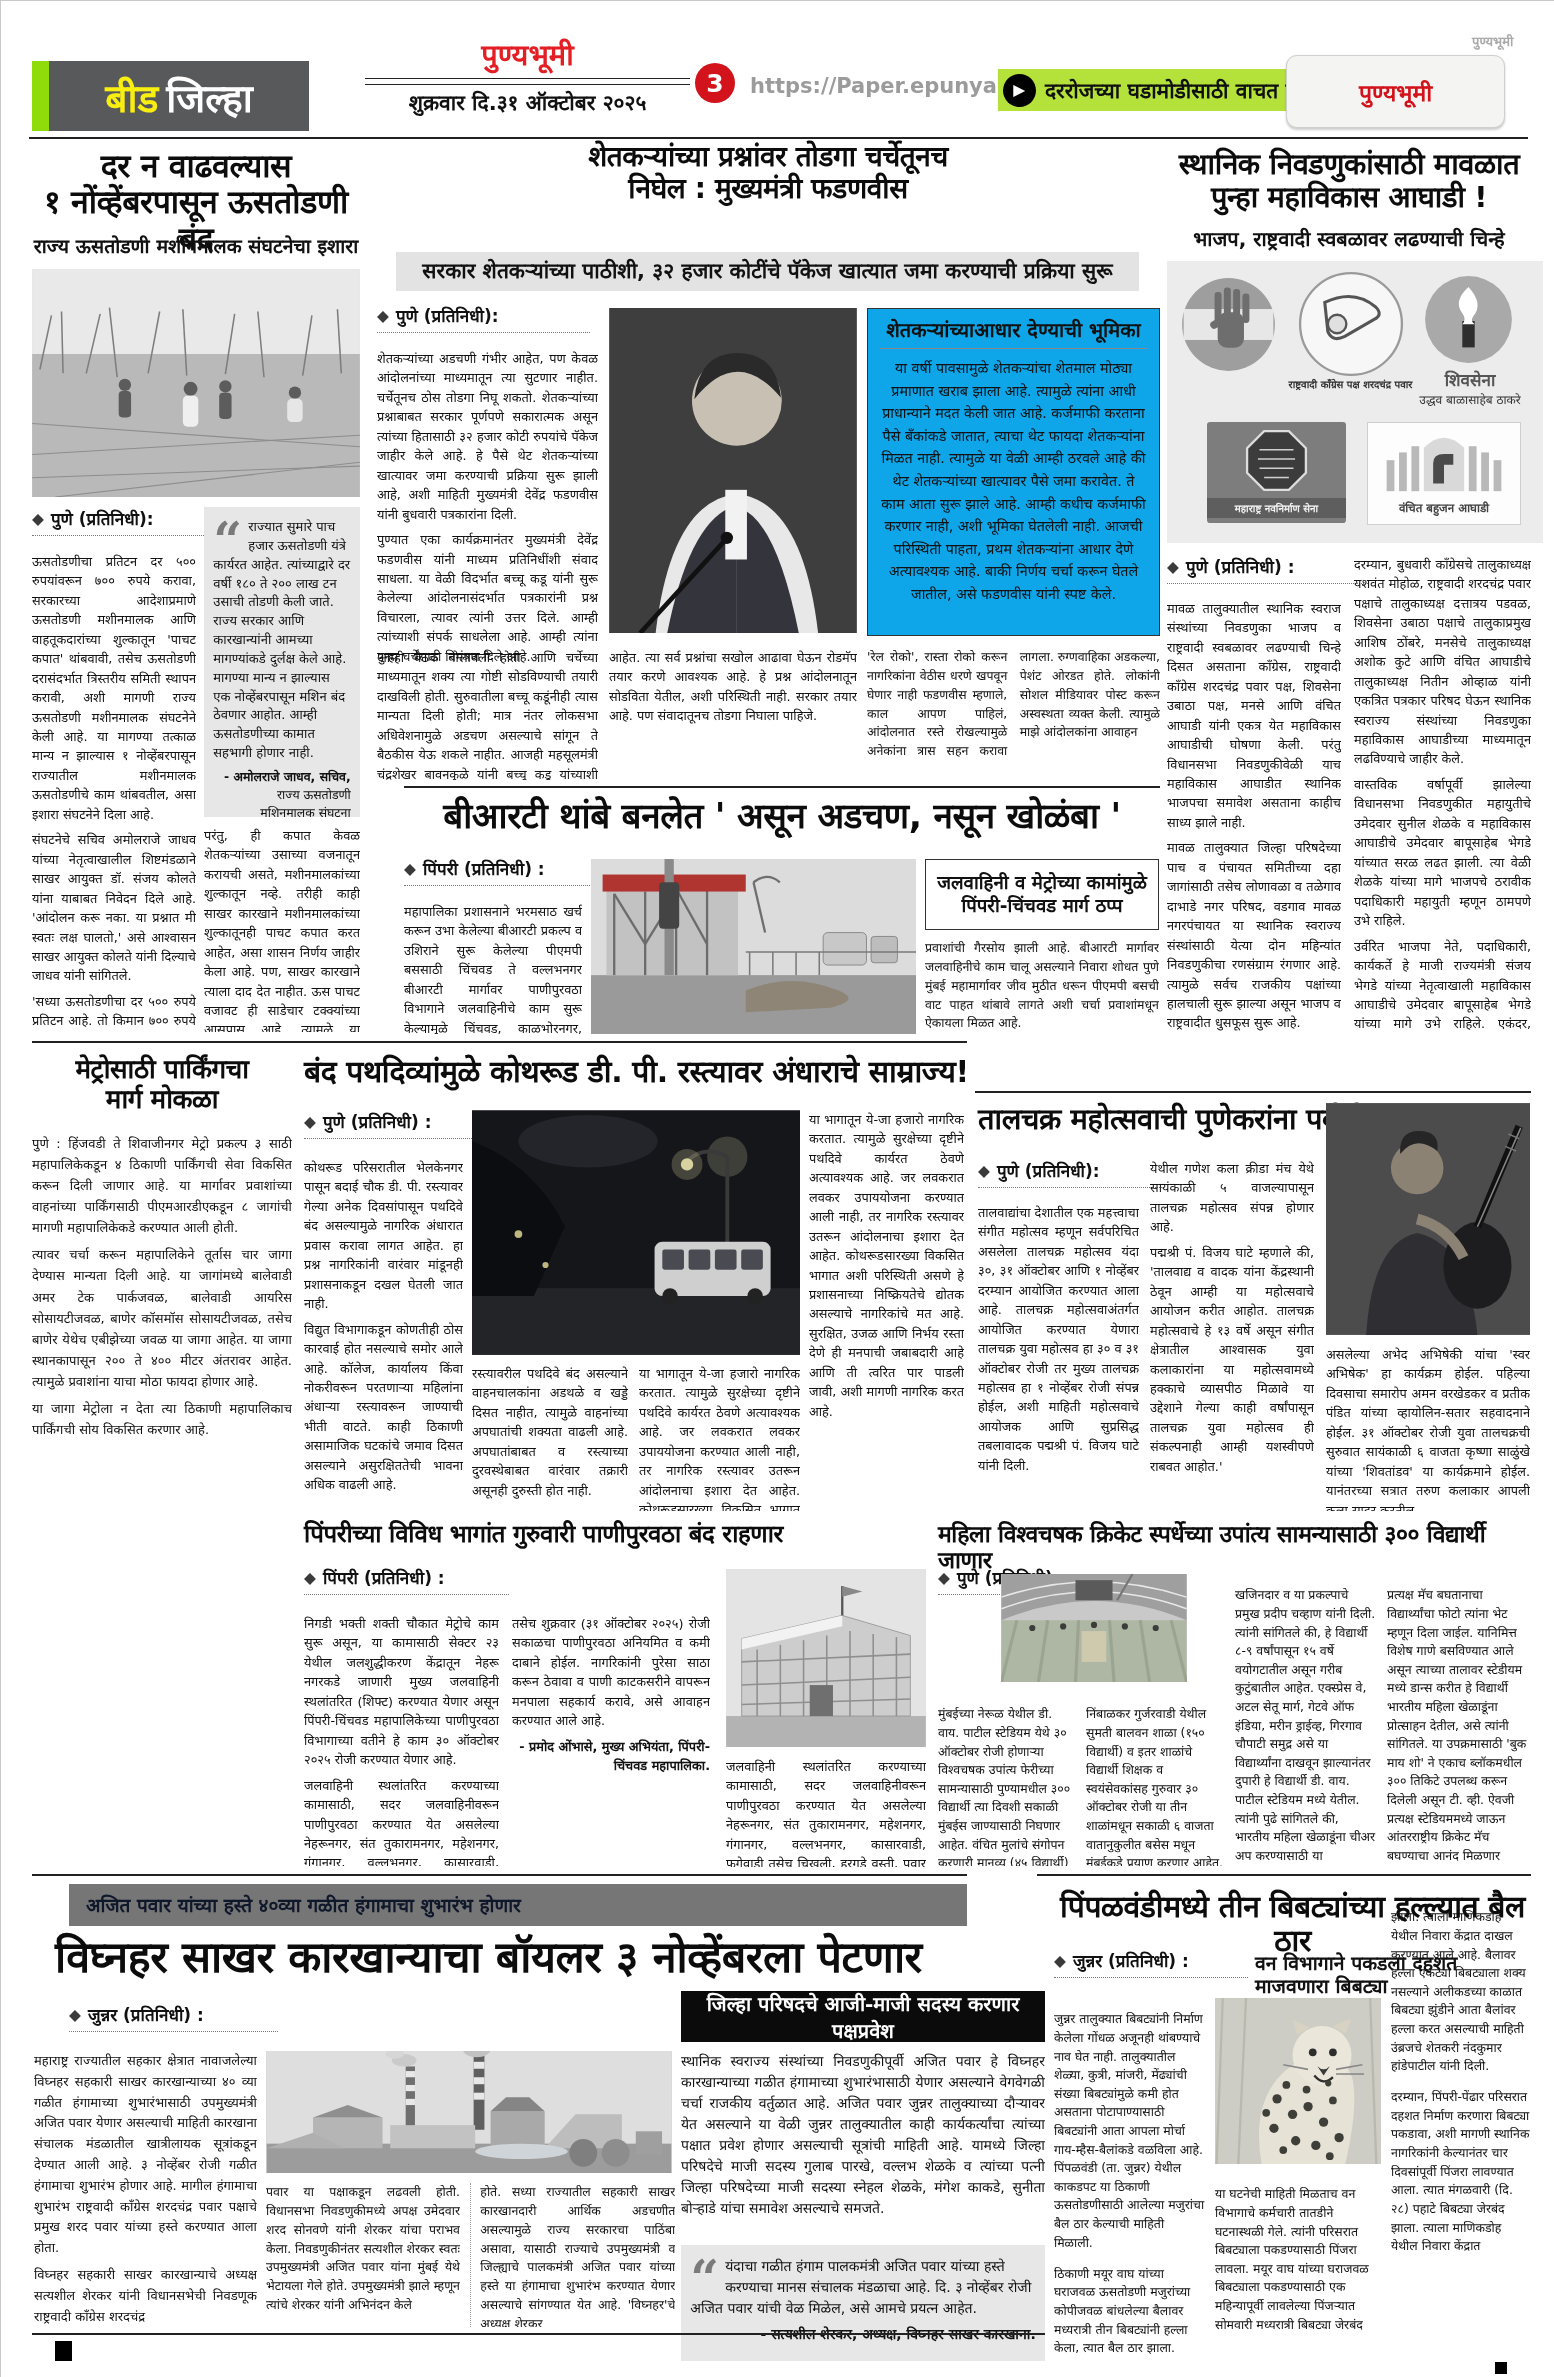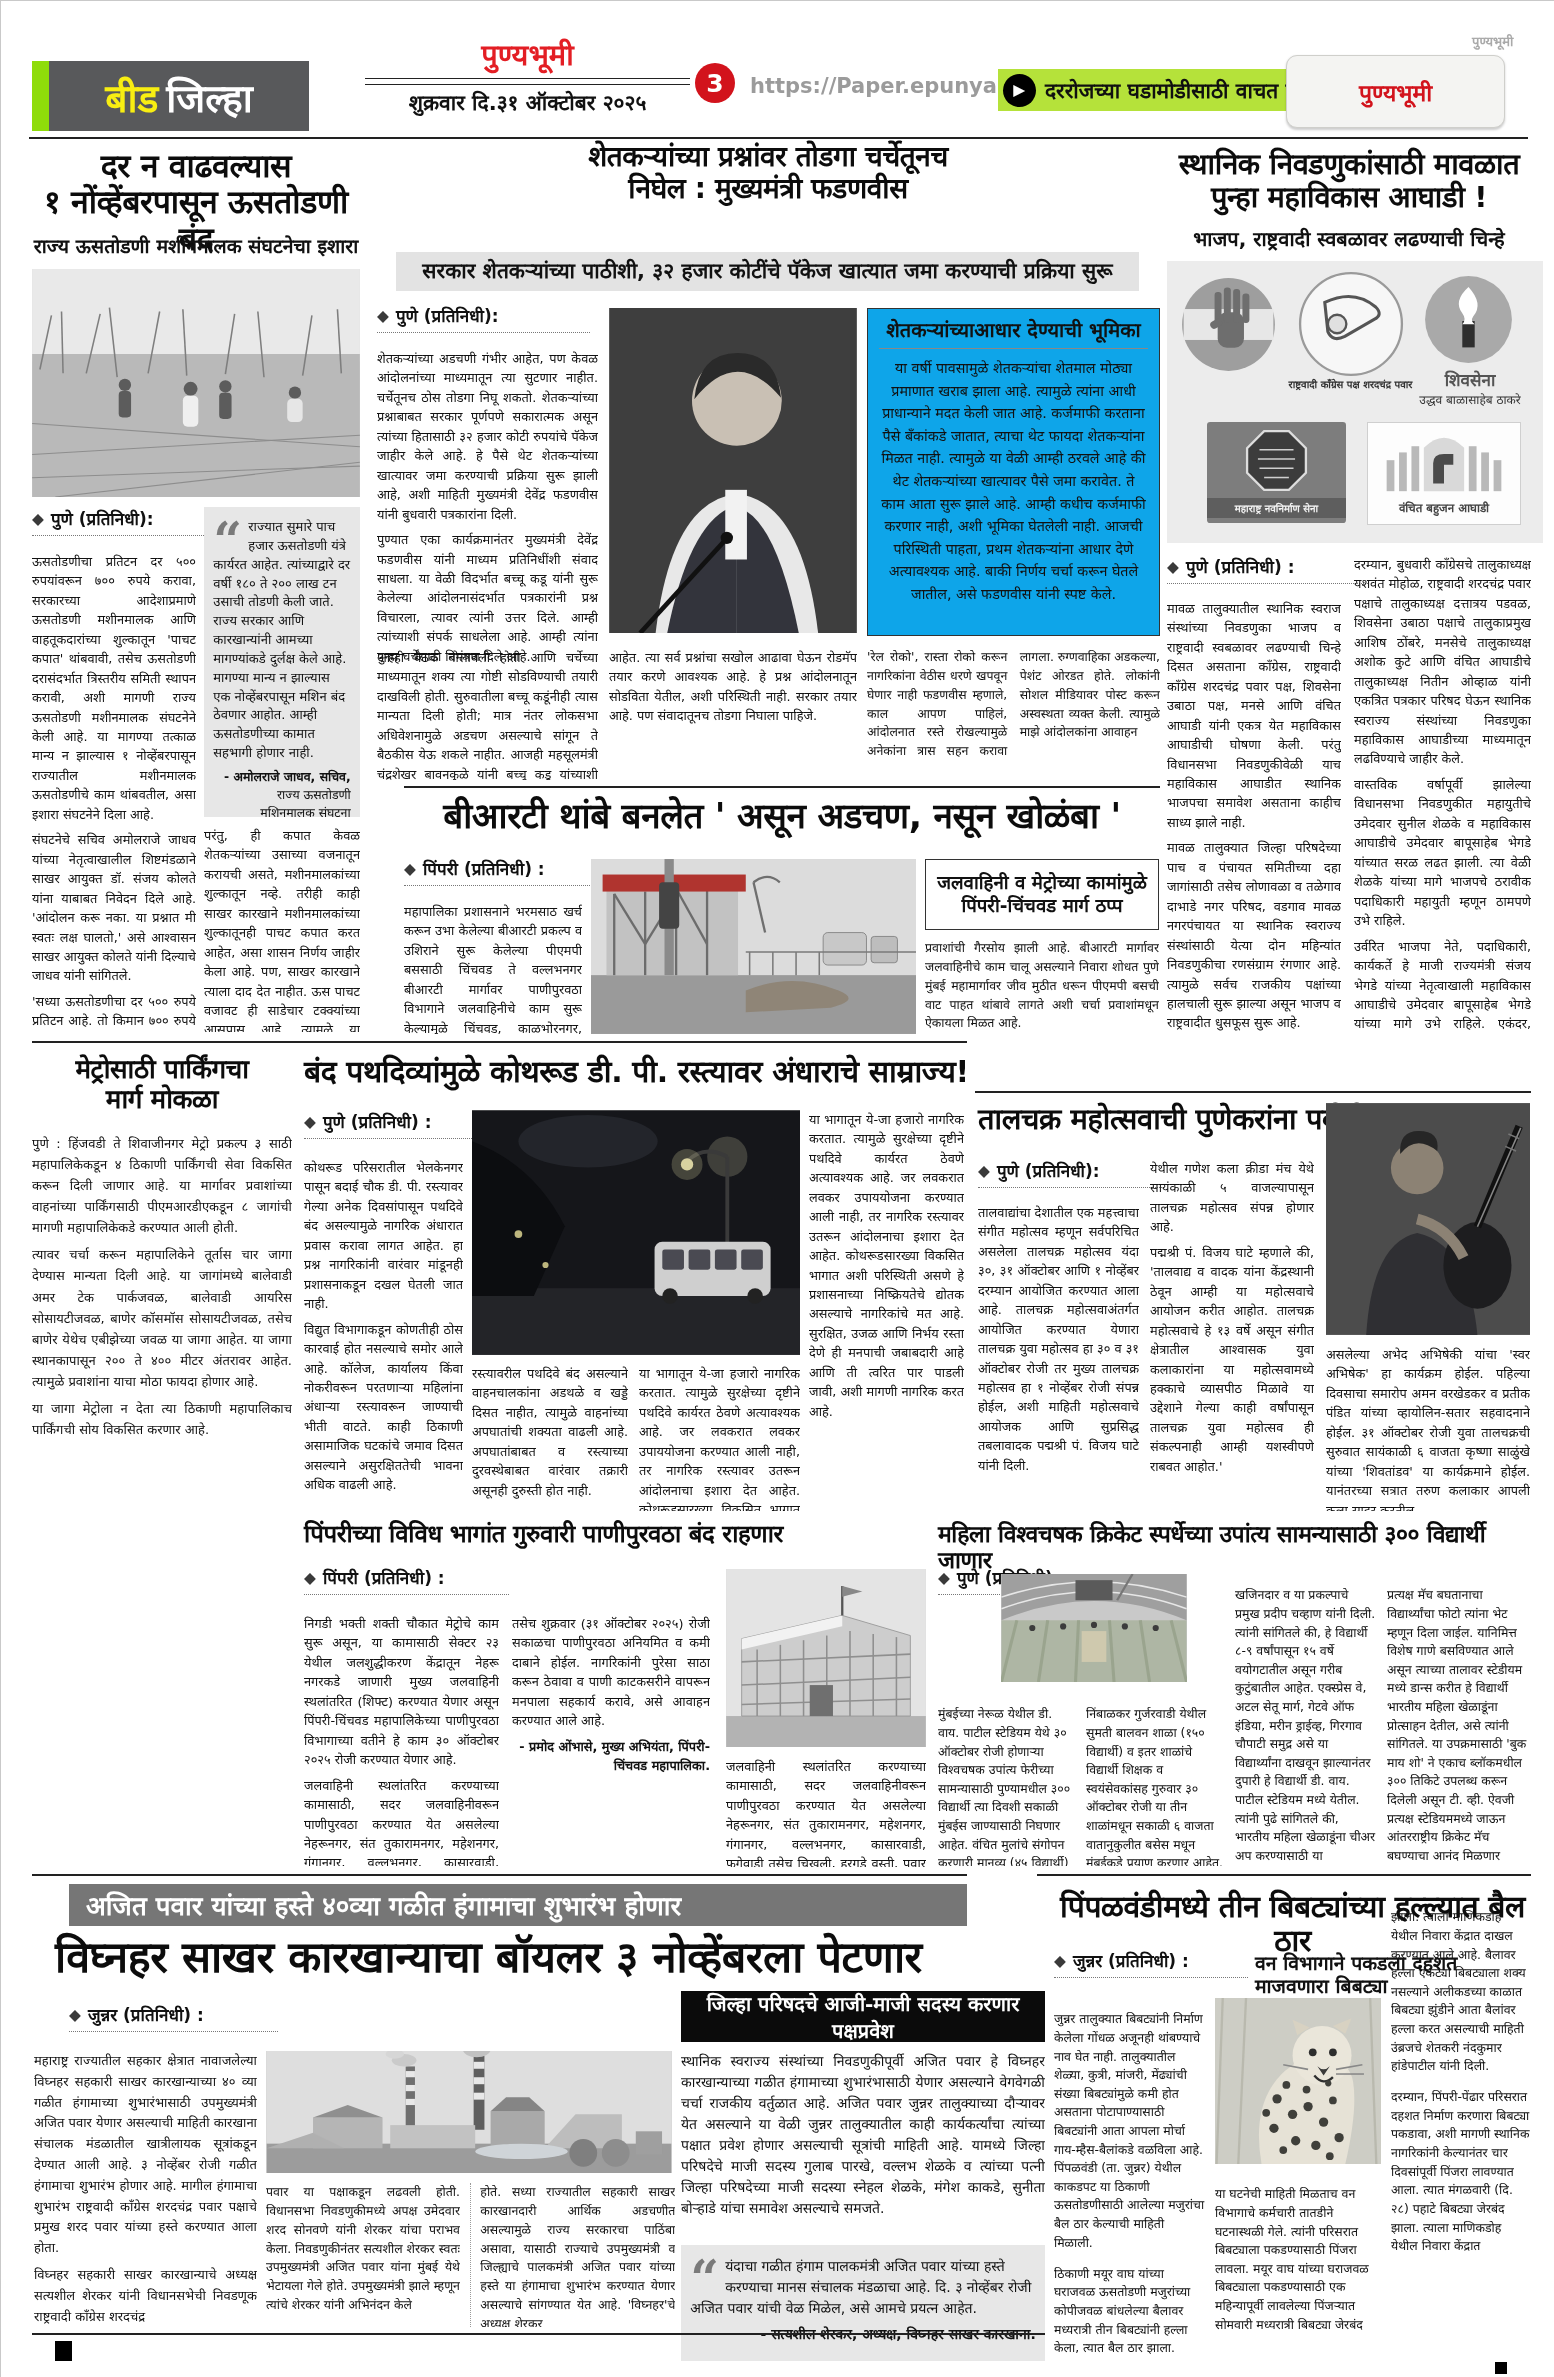--- a/index.html
+++ b/index.html
@@ -461,21 +461,21 @@
   <div class="abs bd2" style="left:1234px;top:1573px;width:141px;height:293px;">
     <p>खजिनदार व या प्रकल्पाचे प्रमुख प्रदीप चव्हाण यांनी दिली. त्यांनी सांगितले की, हे विद्यार्थी ८-९ वर्षांपासून १५ वर्षे वयोगटातील असून गरीब कुटुंबातील आहेत. एक्स्प्रेस वे, अटल सेतू मार्ग, गेटवे ऑफ इंडिया, मरीन ड्राईव्ह, गिरगाव चौपाटी समुद्र असे या विद्यार्थ्यांना दाखवून झाल्यानंतर दुपारी हे विद्यार्थी डी. वाय. पाटील स्टेडियम मध्ये येतील. त्यांनी पुढे सांगितले की, भारतीय महिला खेळाडूंना चीअर अप करण्यासाठी या विद्यार्थ्यांसमवेत ढोल-लेझीम व शंख-ध्वनी पथक देखील नेण्यात येणार आहे.</p>
   </div>
   <div class="abs bd2" style="left:1386px;top:1573px;width:144px;height:293px;">
     <p>प्रत्यक्ष मॅच बघतानाचा विद्यार्थ्यांचा फोटो त्यांना भेट म्हणून दिला जाईल. यानिमित्त विशेष गाणे बसविण्यात आले असून त्याच्या तालावर स्टेडीयम मध्ये डान्स करीत हे विद्यार्थी भारतीय महिला खेळाडूंना प्रोत्साहन देतील, असे त्यांनी सांगितले. या उपक्रमासाठी 'बुक माय शो' ने एकाच ब्लॉकमधील ३०० तिकिटे उपलब्ध करून दिलेली असून टी. व्ही. ऐवजी प्रत्यक्ष स्टेडियममध्ये जाऊन आंतरराष्ट्रीय क्रिकेट मॅच बघण्याचा आनंद मिळणार असल्यामुळे या विद्यार्थांमध्ये मोठा उत्साह निर्माण झाला आहे, असे शशांक वाघ आणि प्रदीप चव्हाण यांनी सांगितले.</p>
   </div>
 
   <div class="abs rule" style="left:31px;top:1873px;width:935px;height:1.5px;"></div>
   <div class="abs rule" style="left:1036px;top:1873px;width:494px;height:1.5px;"></div>
 
-  <div class="abs" style="left:68px;top:1883px;width:898px;height:42px;background:#767676;color:#ffffff;display:flex;align-items:center;padding-left:17px;box-sizing:border-box;font-size:26px;font-weight:bold;">अजित पवार यांच्या हस्ते ४०व्या गळीत हंगामाचा शुभारंभ होणार</div>
+  <div class="abs" style="left:68px;top:1883px;width:898px;height:42px;background:#767676;color:#0f172a;display:flex;align-items:center;padding-left:17px;box-sizing:border-box;font-size:19px;font-weight:bold;">अजित पवार यांच्या हस्ते ४०व्या गळीत हंगामाचा शुभारंभ होणार</div>
   <div class="abs hl" style="left:54px;top:1932px;width:912px;font-size:43px;text-align:left;">विघ्नहर साखर कारखान्याचा बॉयलर ३ नोव्हेंबरला पेटणार</div>
   <div class="abs byline" style="left:68px;top:2002px;width:209px;">
     <span class="dia">◆</span>
     <span>जुन्नर (प्रतिनिधी) :</span>
   </div>
   <div class="abs bd" style="left:33px;top:2050px;width:223px;height:276px;font-size:13px;line-height:1.6;">
     <p>महाराष्ट्र राज्यातील सहकार क्षेत्रात नावाजलेल्या विघ्नहर सहकारी साखर कारखान्याच्या ४० व्या गळीत हंगामाच्या शुभारंभासाठी उपमुख्यमंत्री अजित पवार येणार असल्याची माहिती कारखाना संचालक मंडळातील खात्रीलायक सूत्रांकडून देण्यात आली आहे. ३ नोव्हेंबर रोजी गळीत हंगामाचा शुभारंभ होणार आहे. मागील हंगामाचा शुभारंभ राष्ट्रवादी काँग्रेस शरदचंद्र पवार पक्षाचे प्रमुख शरद पवार यांच्या हस्ते करण्यात आला होता.</p>
     <p>विघ्नहर सहकारी साखर कारखान्याचे अध्यक्ष सत्यशील शेरकर यांनी विधानसभेची निवडणूक राष्ट्रवादी काँग्रेस शरदचंद्र</p>
   </div>
   <div class="abs photo" style="left:265px;top:2050px;width:406px;height:122px;">

